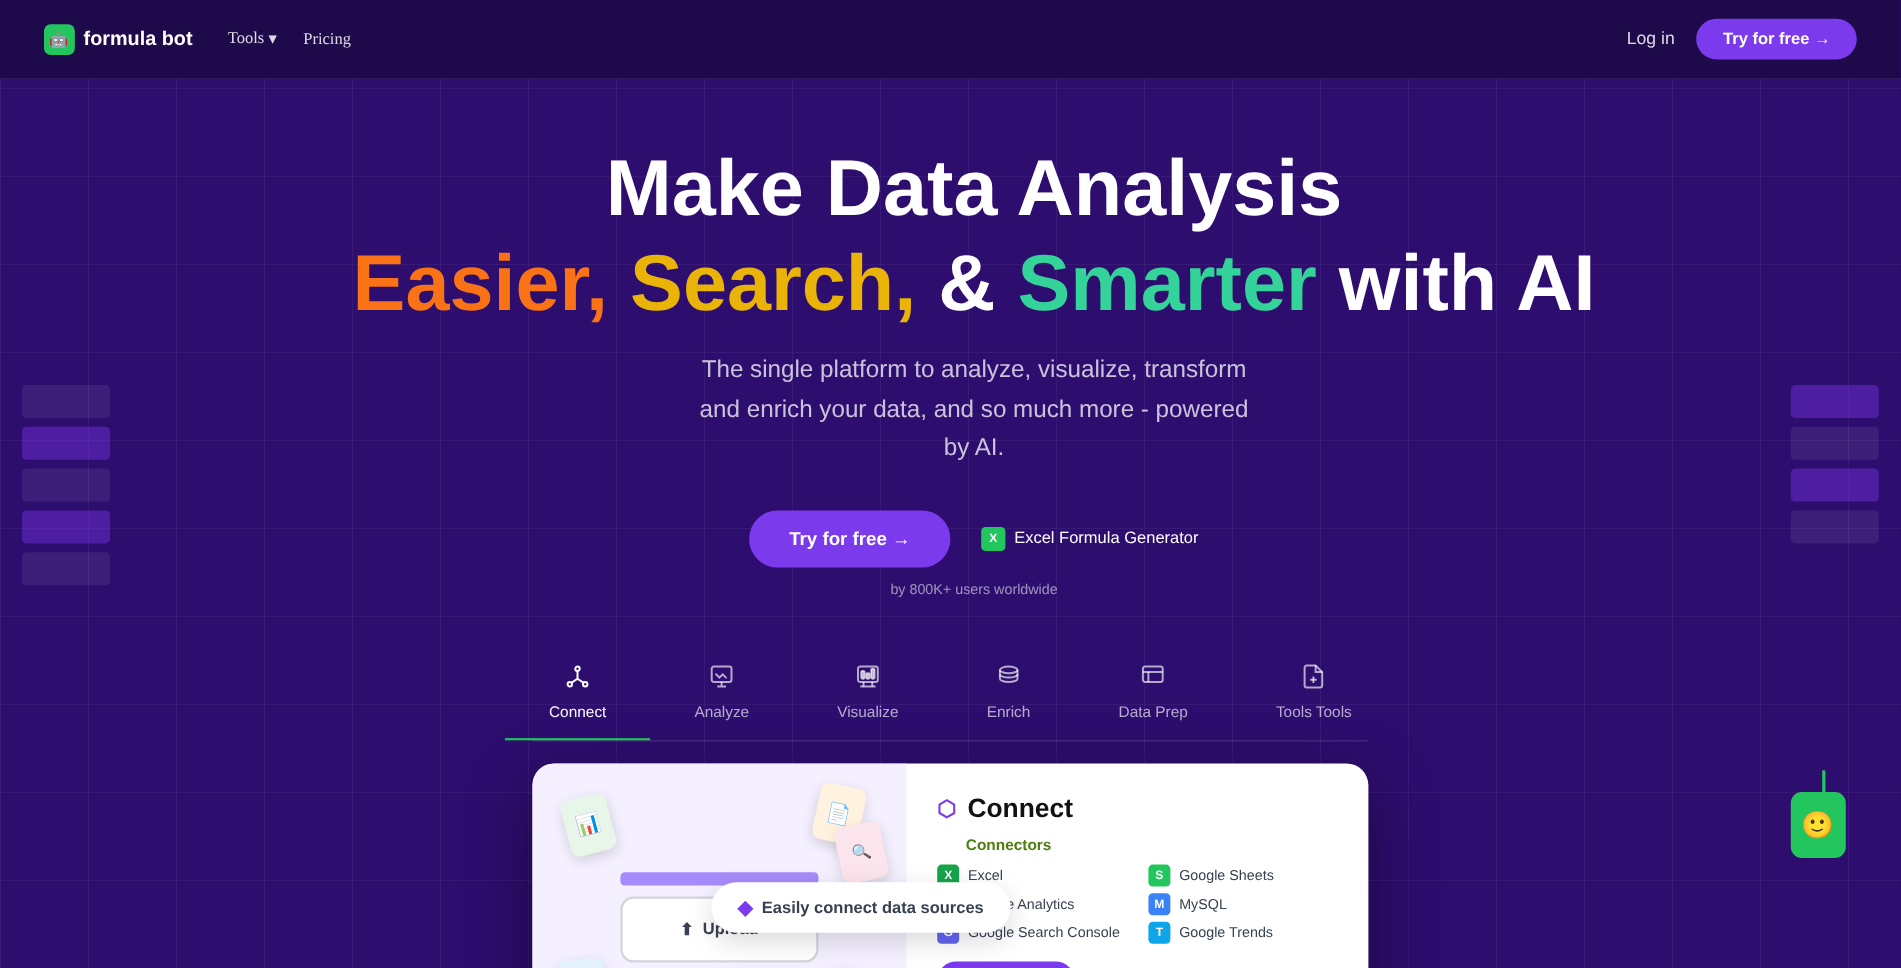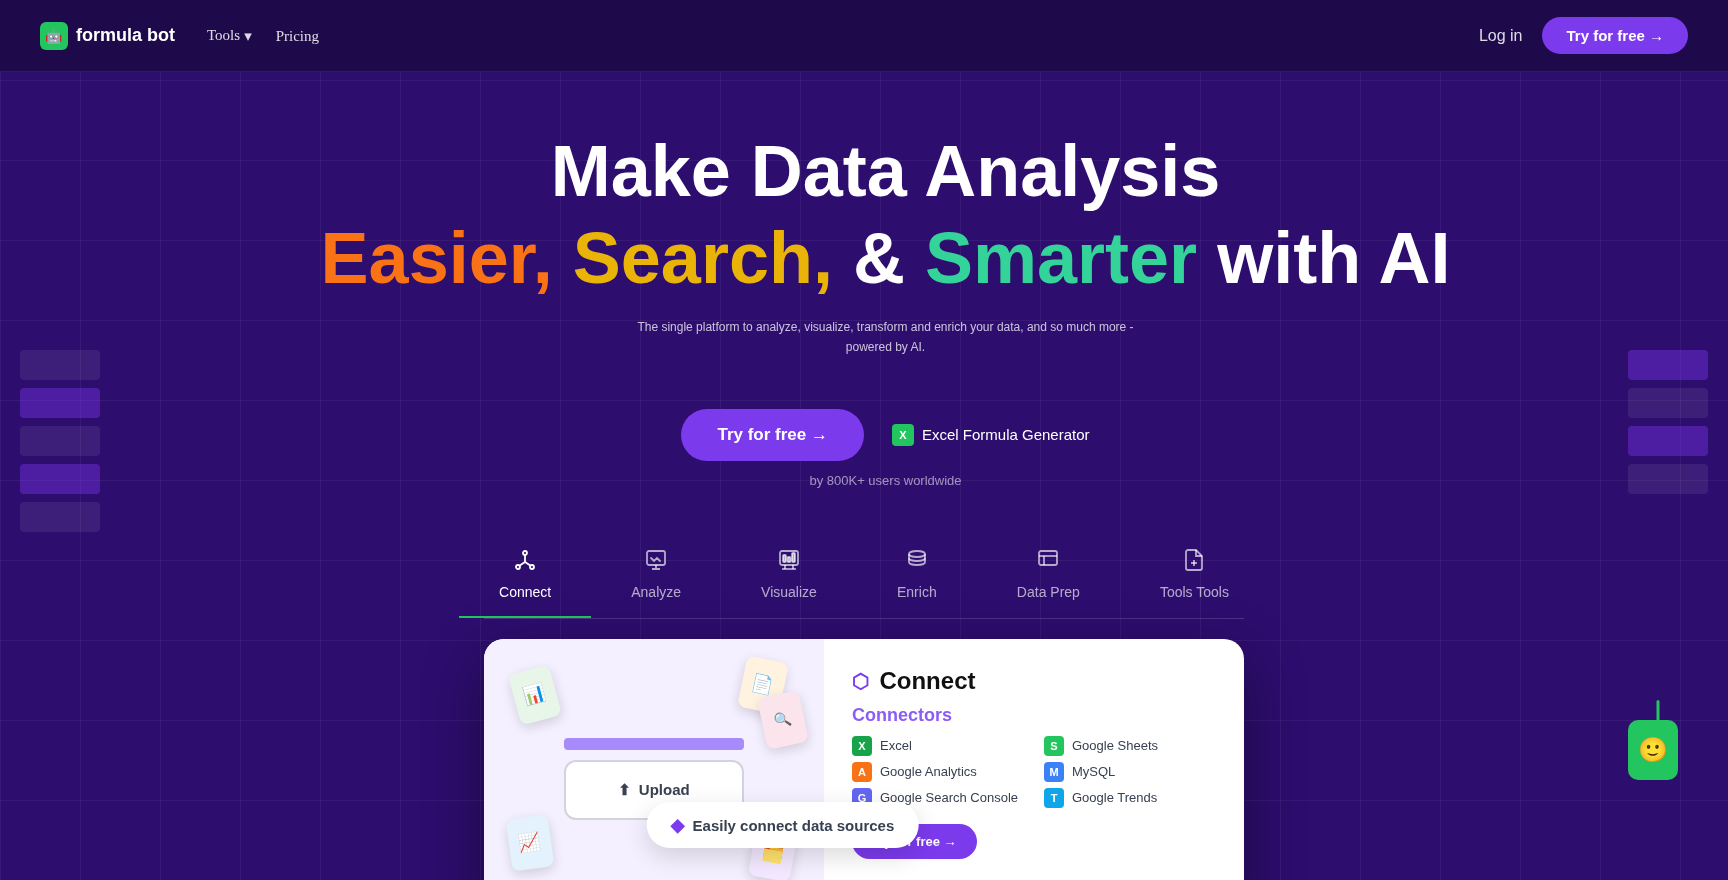--- a/index.html
+++ b/index.html
@@ -120,24 +120,24 @@
       line-height: 1.1;
       margin-bottom: 20px;
     }
     .word-easier { color: #f97316; text-align: center; }
     .word-faster { color: #eab308; }
     .word-smarter { color: #34d399; }
     .word-normal { color: white; }
 
     .hero-desc {
       color: rgba(255,255,255,0.75);
-      font-size: 12px;
+      font-size: 22px;
       line-height: 1.6;
       max-width: 500px;
-      margin-bottom: 52px;
+      margin-bottom: 40px;
     }
 
     .hero-actions {
       display: flex;
       align-items: center;
       gap: 28px;
       margin-bottom: 12px;
     }
     .try-btn-hero {
       background: #7c3aed;
@@ -292,24 +292,25 @@
       color: #111;
       margin-bottom: 10px;
     }
     .card-right-desc {
       font-size: 13px;
       color: #6b7280;
       line-height: 1.5;
       margin-bottom: 16px;
     }
     .connectors-label {
-      font-size: 18px;
+      font-size: 14px;
       font-weight: 700;
-      color: #8b5cf6;
+      color: #4d7c0f;
       margin-bottom: 10px;
+      margin-left: 26px;
     }
     .connectors-grid {
       display: grid;
       grid-template-columns: 1fr 1fr;
       gap: 6px 20px;
       margin-bottom: 16px;
     }
     .connector-item {
       display: flex;
       align-items: center;

